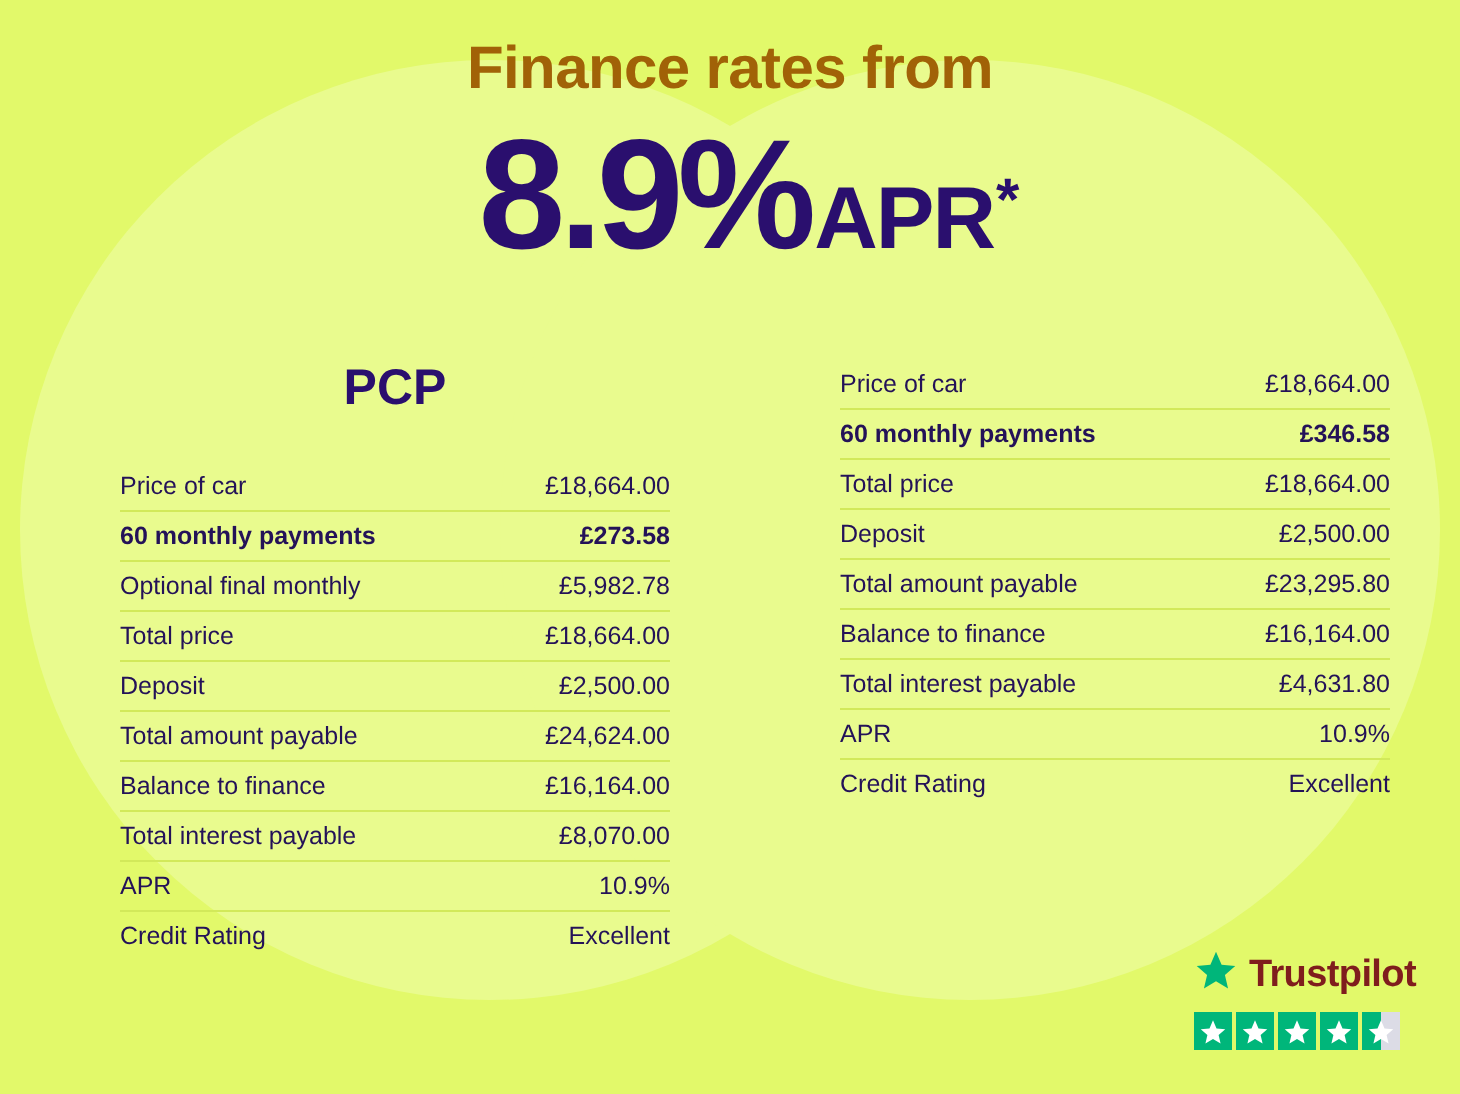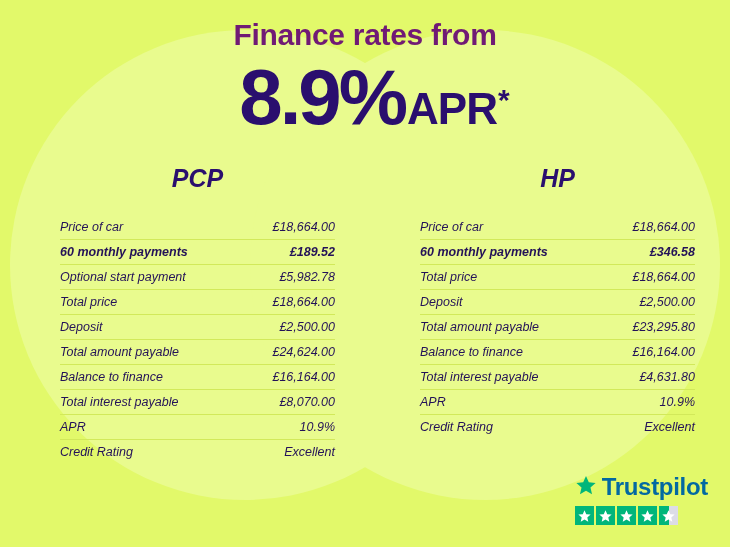--- a/index.html
+++ b/index.html
@@ -41,21 +41,21 @@
     position: absolute;
     left: 0;
     right: 0;
     top: 18px;
     text-align: center;
     z-index: 3;
   }
   .header-title {
     font-size: 30px;
     font-weight: bold;
-    color: #701a75;
+    color: #a16207;
     letter-spacing: -0.3px;
     margin: 0;
   }
   .rate-line {
     margin-top: 6px;
     display: flex;
     align-items: baseline;
     justify-content: center;
     color: #2a0f6e;
     line-height: 1;
@@ -74,26 +74,25 @@
   }
   .rate-star {
     font-size: 30px;
     font-weight: bold;
     margin-left: 1px;
     position: relative;
     top: -14px;
   }
   .columns {
     position: absolute;
-    top: 164px;
+    top: 180px;
     left: 0;
     right: 0;
     display: flex;
     z-index: 3;
-    font-style: italic;
   }
   .col {
     width: 50%;
     box-sizing: border-box;
   }
   .col-left { padding: 0 30px 0 60px; }
   .col-right { padding: 0 35px 0 55px; }
   .col-title {
     text-align: center;
     font-size: 25px;
@@ -136,23 +135,23 @@
     bottom: 22px;
     z-index: 3;
     text-align: left;
   }
   .tp-head {
     display: flex;
     align-items: center;
     gap: 5px;
   }
   .tp-name {
-    font-size: 24px;
-    font-weight: bold;
-    color: #0369a1;
+    font-size: 19px;
+    font-weight: bold;
+    color: #7f1d1d;
     letter-spacing: -0.3px;
   }
   .tp-stars {
     display: flex;
     gap: 2px;
     margin-top: 5px;
   }
   .tp-star {
     width: 19px;
     height: 19px;
@@ -185,24 +184,24 @@
   <div class="columns">
     <div class="col col-left">
       <div class="col-title">PCP</div>
       <div class="rows">
         <div class="row">
           <span class="row-label">Price of car</span>
           <span class="row-value">£18,664.00</span>
         </div>
         <div class="row bold">
           <span class="row-label">60 monthly payments</span>
-          <span class="row-value">£189.52</span>
-        </div>
-        <div class="row">
-          <span class="row-label">Optional start payment</span>
+          <span class="row-value">£273.58</span>
+        </div>
+        <div class="row">
+          <span class="row-label">Optional final monthly</span>
           <span class="row-value">£5,982.78</span>
         </div>
         <div class="row">
           <span class="row-label">Total price</span>
           <span class="row-value">£18,664.00</span>
         </div>
         <div class="row">
           <span class="row-label">Deposit</span>
           <span class="row-value">£2,500.00</span>
         </div>
@@ -223,21 +222,20 @@
           <span class="row-value">10.9%</span>
         </div>
         <div class="row">
           <span class="row-label">Credit Rating</span>
           <span class="row-value">Excellent</span>
         </div>
       </div>
     </div>
 
     <div class="col col-right">
-      <div class="col-title">HP</div>
       <div class="rows">
         <div class="row">
           <span class="row-label">Price of car</span>
           <span class="row-value">£18,664.00</span>
         </div>
         <div class="row bold">
           <span class="row-label">60 monthly payments</span>
           <span class="row-value">£346.58</span>
         </div>
         <div class="row">

